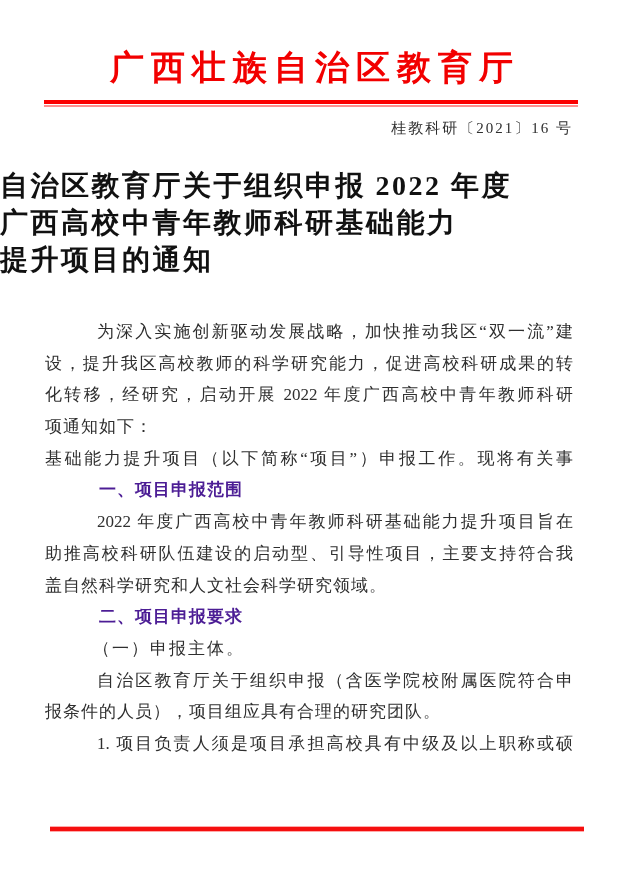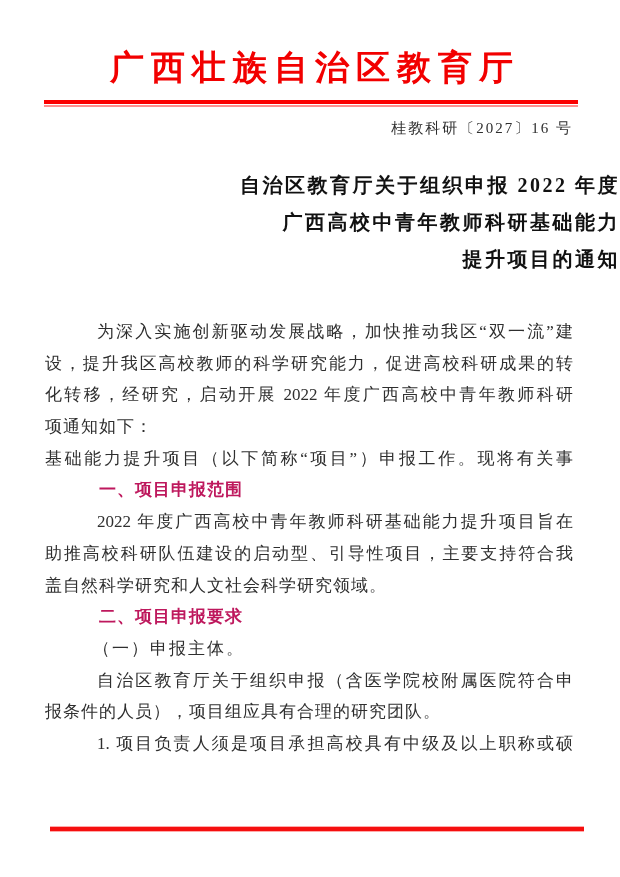--- a/index.html
+++ b/index.html
@@ -55,24 +55,24 @@
     color: #2e2e2e;
     white-space: nowrap;
   }
 
   
   .notice-title {
     position: absolute;
     top: 167px;
     left: 0;
     right: 0;
-    text-align: right;
+    text-align: left;
     font-weight: bold;
     color: #111111;
-    font-size: 20px;
+    font-size: 28px;
     line-height: 37px;
     letter-spacing: 2.5px;
   }
 
   
   .body-text {
     position: absolute;
     top: 316px;
     left: 45px;
     width: 528px;
@@ -94,21 +94,21 @@
   .ln-full {
     text-align: justify;
     text-align-last: justify;
     text-justify: inter-ideograph;
   }
   .ln-last { letter-spacing: 1px; }
   .ln-heading {
     text-indent: 54px;
     font-family: Liberation Serif, serif;
     font-weight: bold;
-    color: #be185d;
+    color: #4c1d95;
     letter-spacing: 1px;
   }
   .ln-subitem { text-indent: 48px; letter-spacing: 2px; }
 
   
   .bottom-rule {
     position: absolute;
     top: 826px;
     left: 50px;
     width: 534px;
@@ -123,21 +123,21 @@
 </style>
 </head>
 <body>
 
 <div class="page">
 
   <div class="org-title">广西壮族自治区教育厅</div>
 
   <div class="header-rule"></div>
 
-  <div class="doc-number">桂教科研〔2027〕16 号</div>
+  <div class="doc-number">桂教科研〔2021〕16 号</div>
 
   <div class="notice-title">
     <div>自治区教育厅关于组织申报 2022 年度</div>
     <div>广西高校中青年教师科研基础能力</div>
     <div>提升项目的通知</div>
   </div>
 
   <div class="body-text">
       <div class="bline ln-first">为深入实施创新驱动发展战略，加快推动我区“双一流”建</div>
       <div class="bline ln-full">设，提升我区高校教师的科学研究能力，促进高校科研成果的转</div>

